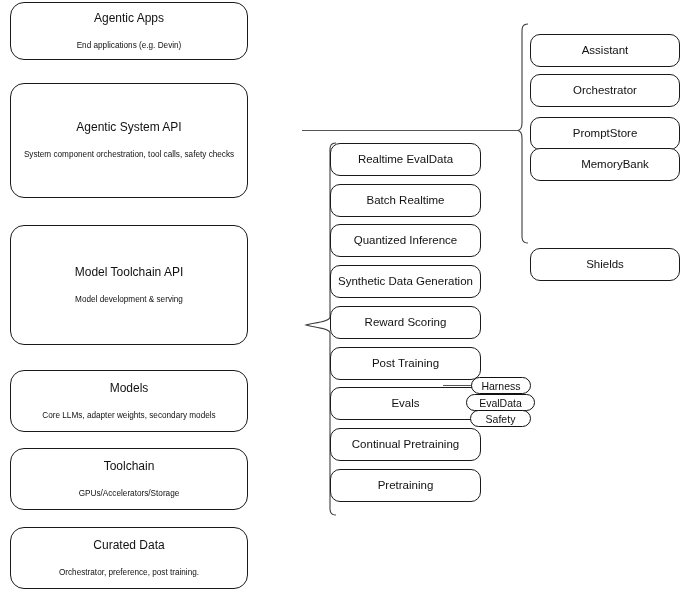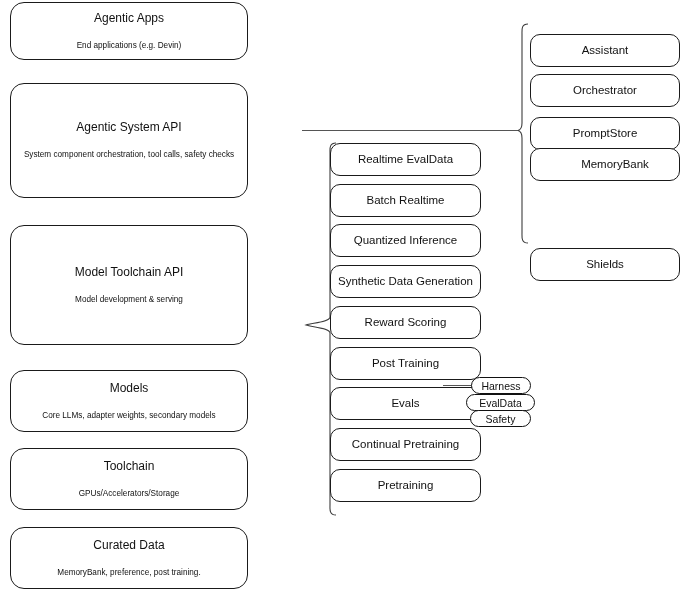--- a/index.html
+++ b/index.html
@@ -156,21 +156,21 @@
     <span class="subtitle">Core LLMs, adapter weights, secondary models</span>
   </div>
 
   <div class="node layer-node" style="top:448px; height:62px;">
     <span class="title">Toolchain</span>
     <span class="subtitle">GPUs/Accelerators/Storage</span>
   </div>
 
   <div class="node layer-node" style="top:527px; height:62px;">
     <span class="title">Curated Data</span>
-    <span class="subtitle">MemoryBank, preference, post training.</span>
+    <span class="subtitle">Orchestrator, preference, post training.</span>
   </div>
 
   <div class="node pill-node mid-node" style="top:143px;">
     <span class="title">Realtime EvalData</span>
   </div>
   <div class="node pill-node mid-node" style="top:184px;">
     <span class="title">Batch Realtime</span>
   </div>
   <div class="node pill-node mid-node" style="top:224px;">
     <span class="title">Quantized Inference</span>

